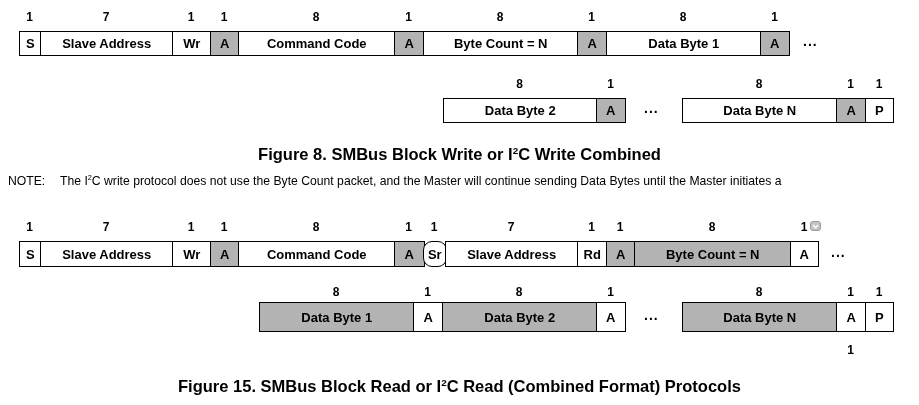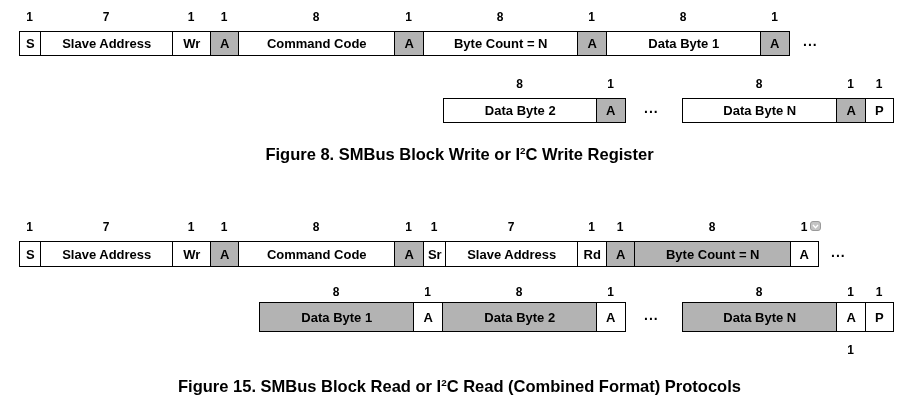--- a/index.html
+++ b/index.html
@@ -57,25 +57,26 @@
   <div class="bits" style="left:865px;top:77px;width:28px;">1</div>
 
   <div class="cell" style="left:443px;top:98px;width:154.5px;height:25px;">Data Byte 2</div>
   <div class="cell gray" style="left:596px;top:98px;width:29.5px;height:25px;">A</div>
   <div class="dots" style="left:644px;top:100px;">...</div>
   <div class="cell" style="left:682px;top:98px;width:155.5px;height:25px;">Data Byte N</div>
   <div class="cell gray" style="left:836px;top:98px;width:30.5px;height:25px;">A</div>
   <div class="cell" style="left:865px;top:98px;width:28.5px;height:25px;">P</div>
 
   <div class="caption" style="top:145px;">
-    <span>Figure 8. SMBus Block Write or I</span><sup>2</sup><span>C Write Register</span>
+    <span>Figure 8. SMBus Block Write or I</span><sup>2</sup><span>C Write Combined</span>
   </div>
 </div>
 
 <div class="note">
+  <div><span class="label">NOTE:</span><span>The I</span><sup>2</sup><span>C write protocol does not use the Byte Count packet, and the Master will continue sending Data Bytes until the Master initiates a</span></div>
 </div>
 
 <div>
 
   <div class="bits" style="left:19px;top:220px;width:21px;">1</div>
   <div class="bits" style="left:40px;top:220px;width:132px;">7</div>
   <div class="bits" style="left:172px;top:220px;width:38px;">1</div>
   <div class="bits" style="left:210px;top:220px;width:28px;">1</div>
   <div class="bits" style="left:238px;top:220px;width:156px;">8</div>
   <div class="bits" style="left:394px;top:220px;width:29px;">1</div>
@@ -90,21 +91,21 @@
         <polyline points="1,1 3.5,3.8 6,1" fill="none" stroke="#ffffff" stroke-width="1.3"></polyline>
       </svg>
   </div>
 
   <div class="cell" style="left:19px;top:241px;width:22.5px;height:26px;">S</div>
   <div class="cell" style="left:40px;top:241px;width:133.5px;height:26px;">Slave Address</div>
   <div class="cell" style="left:172px;top:241px;width:39.5px;height:26px;">Wr</div>
   <div class="cell gray" style="left:210px;top:241px;width:29.5px;height:26px;">A</div>
   <div class="cell" style="left:238px;top:241px;width:157.5px;height:26px;">Command Code</div>
   <div class="cell gray" style="left:394px;top:241px;width:30.5px;height:26px;">A</div>
-  <div class="cell" style="left:423px;top:241px;width:23.5px;height:26px;">Sr</div>
+  <div class="cell" style="left:423px;top:241px;width:23.5px;height:26px;border-radius:9px;">Sr</div>
   <div class="cell" style="left:445px;top:241px;width:133.5px;height:26px;">Slave Address</div>
   <div class="cell" style="left:577px;top:241px;width:30.5px;height:26px;">Rd</div>
   <div class="cell gray" style="left:606px;top:241px;width:29.5px;height:26px;">A</div>
   <div class="cell gray" style="left:634px;top:241px;width:157.5px;height:26px;">Byte Count = N</div>
   <div class="cell" style="left:790px;top:241px;width:28.5px;height:26px;">A</div>
   <div class="dots" style="left:831px;top:244px;">...</div>
 
   <div class="bits" style="left:259px;top:285px;width:154px;">8</div>
   <div class="bits" style="left:413px;top:285px;width:29px;">1</div>
   <div class="bits" style="left:442px;top:285px;width:154px;">8</div>

